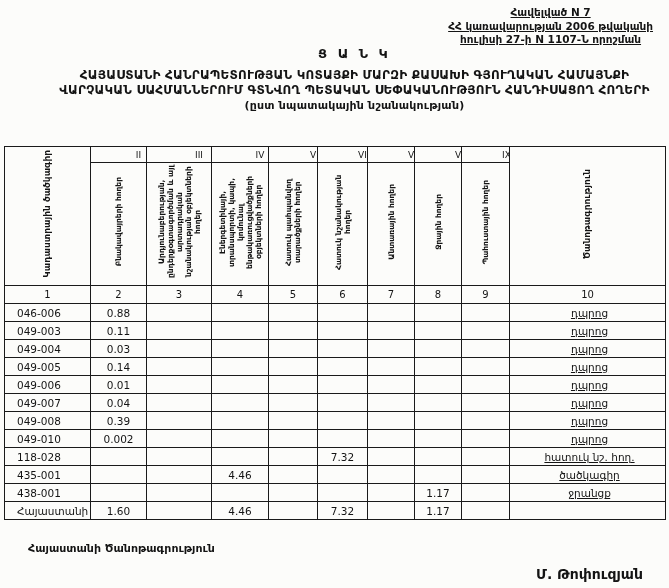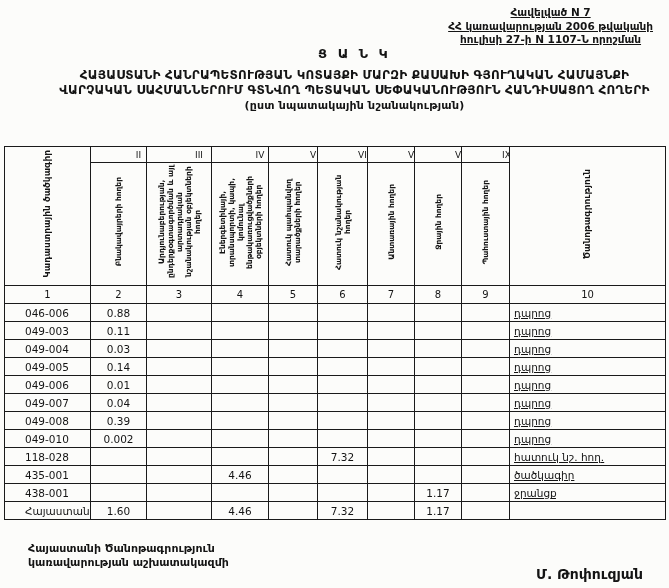--- a/index.html
+++ b/index.html
@@ -56,23 +56,23 @@
     max-height: 116px;
     font-size: 7.5px;
     font-weight: bold;
     line-height: 1.2;
     white-space: normal;
   }
   .vtext-big { font-size: 9px; max-height: 132px; }
   .corner { vertical-align: middle; text-align: center; }
   .numrow td { height: 18px; font-size: 10px; text-align: center; vertical-align: middle; }
   .databody td { height: 18px; font-size: 10.5px; vertical-align: middle; }
-  .databody td.code { text-align: left; padding-left: 20px; }
+  .databody td.code { text-align: left; padding-left: 12px; }
   .databody td.val { text-align: center; }
-  .databody td.note { text-align: left; padding-left: 4px; text-decoration: underline; }
+  .databody td.note { text-align: center; padding-left: 4px; text-decoration: underline; }
   .databody td.note:empty { text-decoration: none; }
 
   .footer {
     position: absolute;
     left: 28px;
     top: 542px;
     font-size: 11px;
     font-weight: bold;
     line-height: 1.3;
   }
@@ -296,15 +296,14 @@
         <td class="val"></td>
         <td class="val">1.17</td>
         <td class="val"></td>
         <td class="note"></td>
       </tr>
     </tbody>
 </table>
 
 <div class="footer">
   <div>Հայաստանի Ծանոթագրություն</div>
-  <div>կառավարության աշխատակազմի</div>
 </div>
 <div class="signature">Մ. Թոփուզյան</div>
 
 </body></html>

